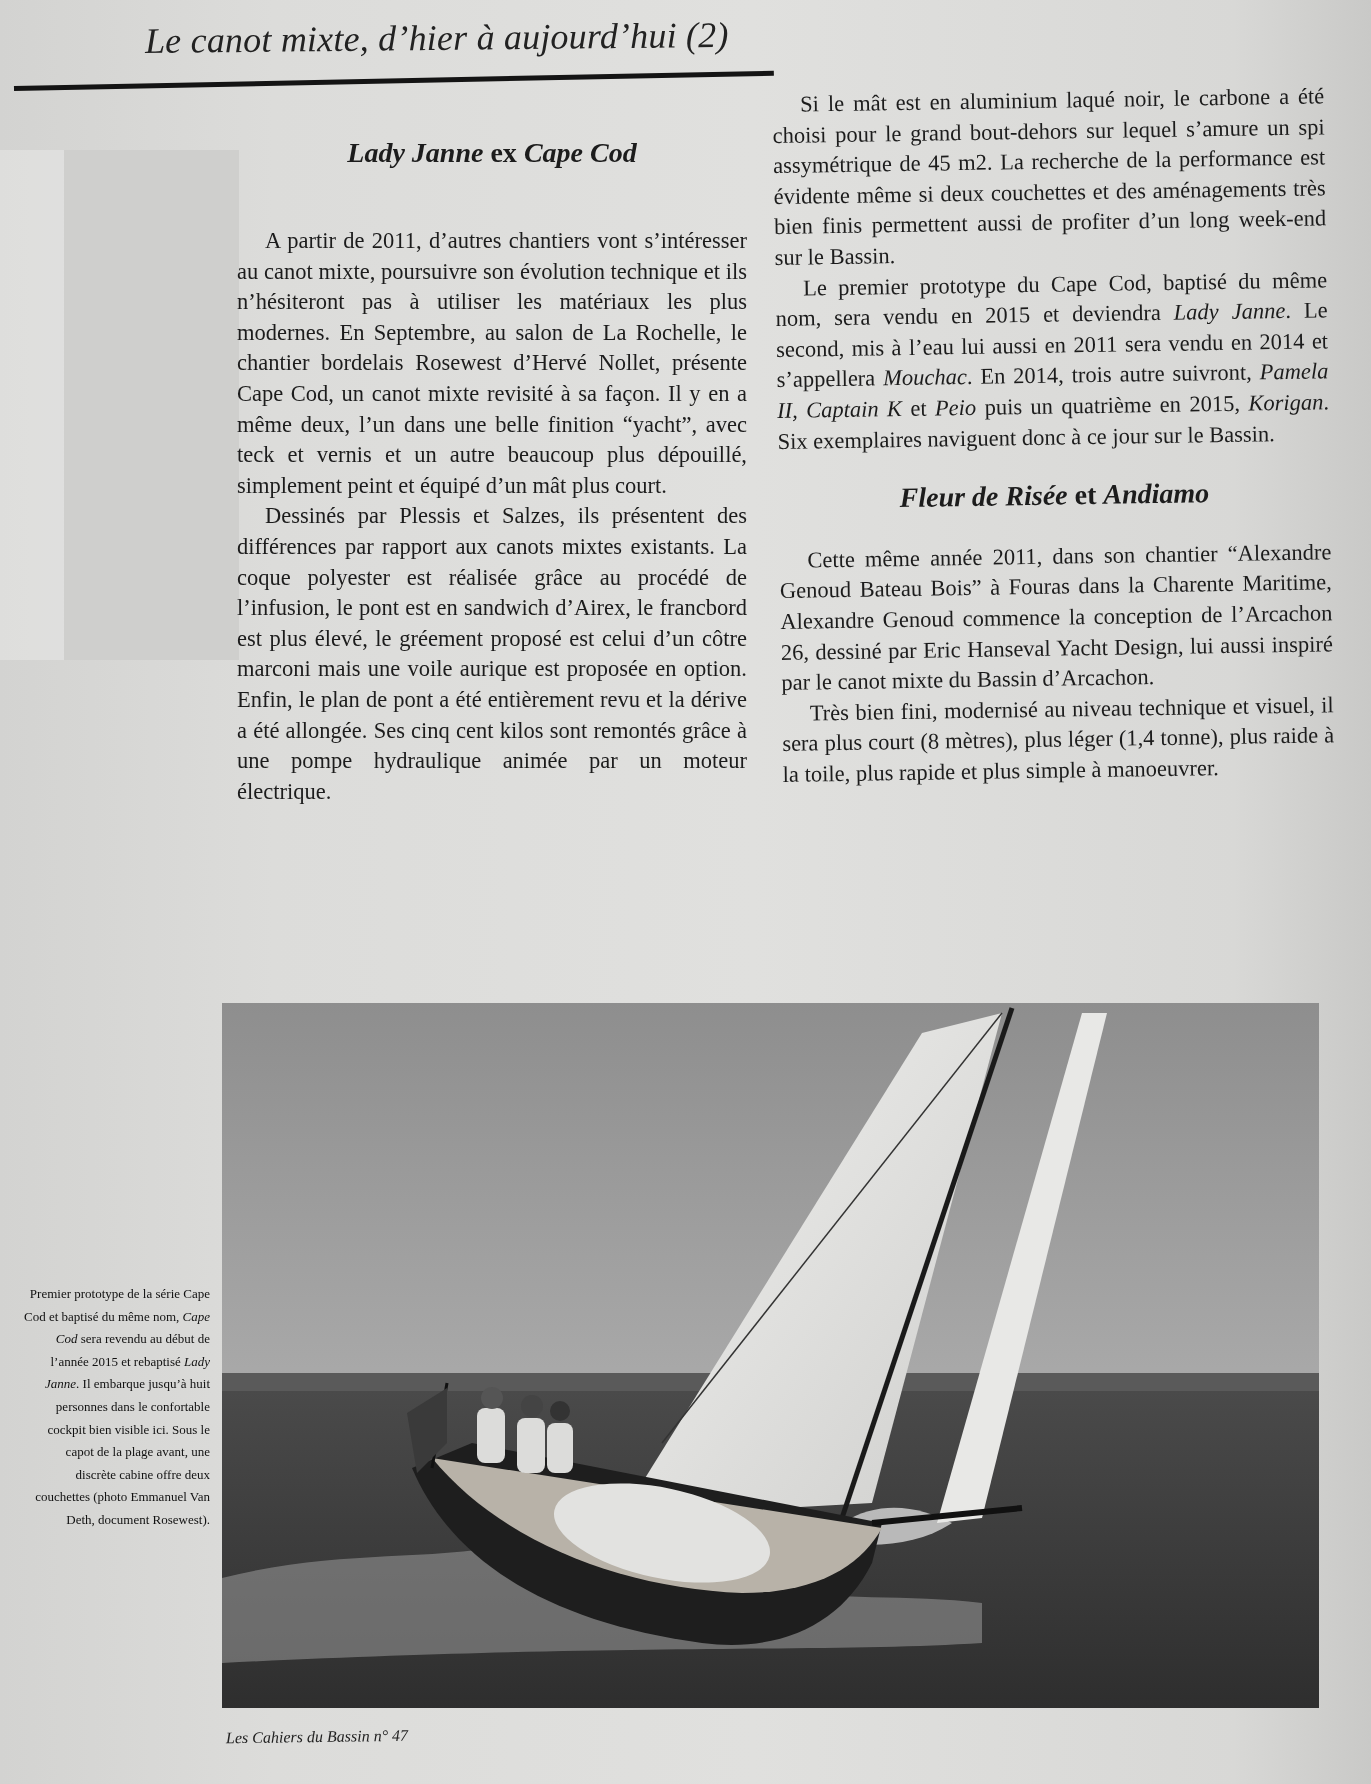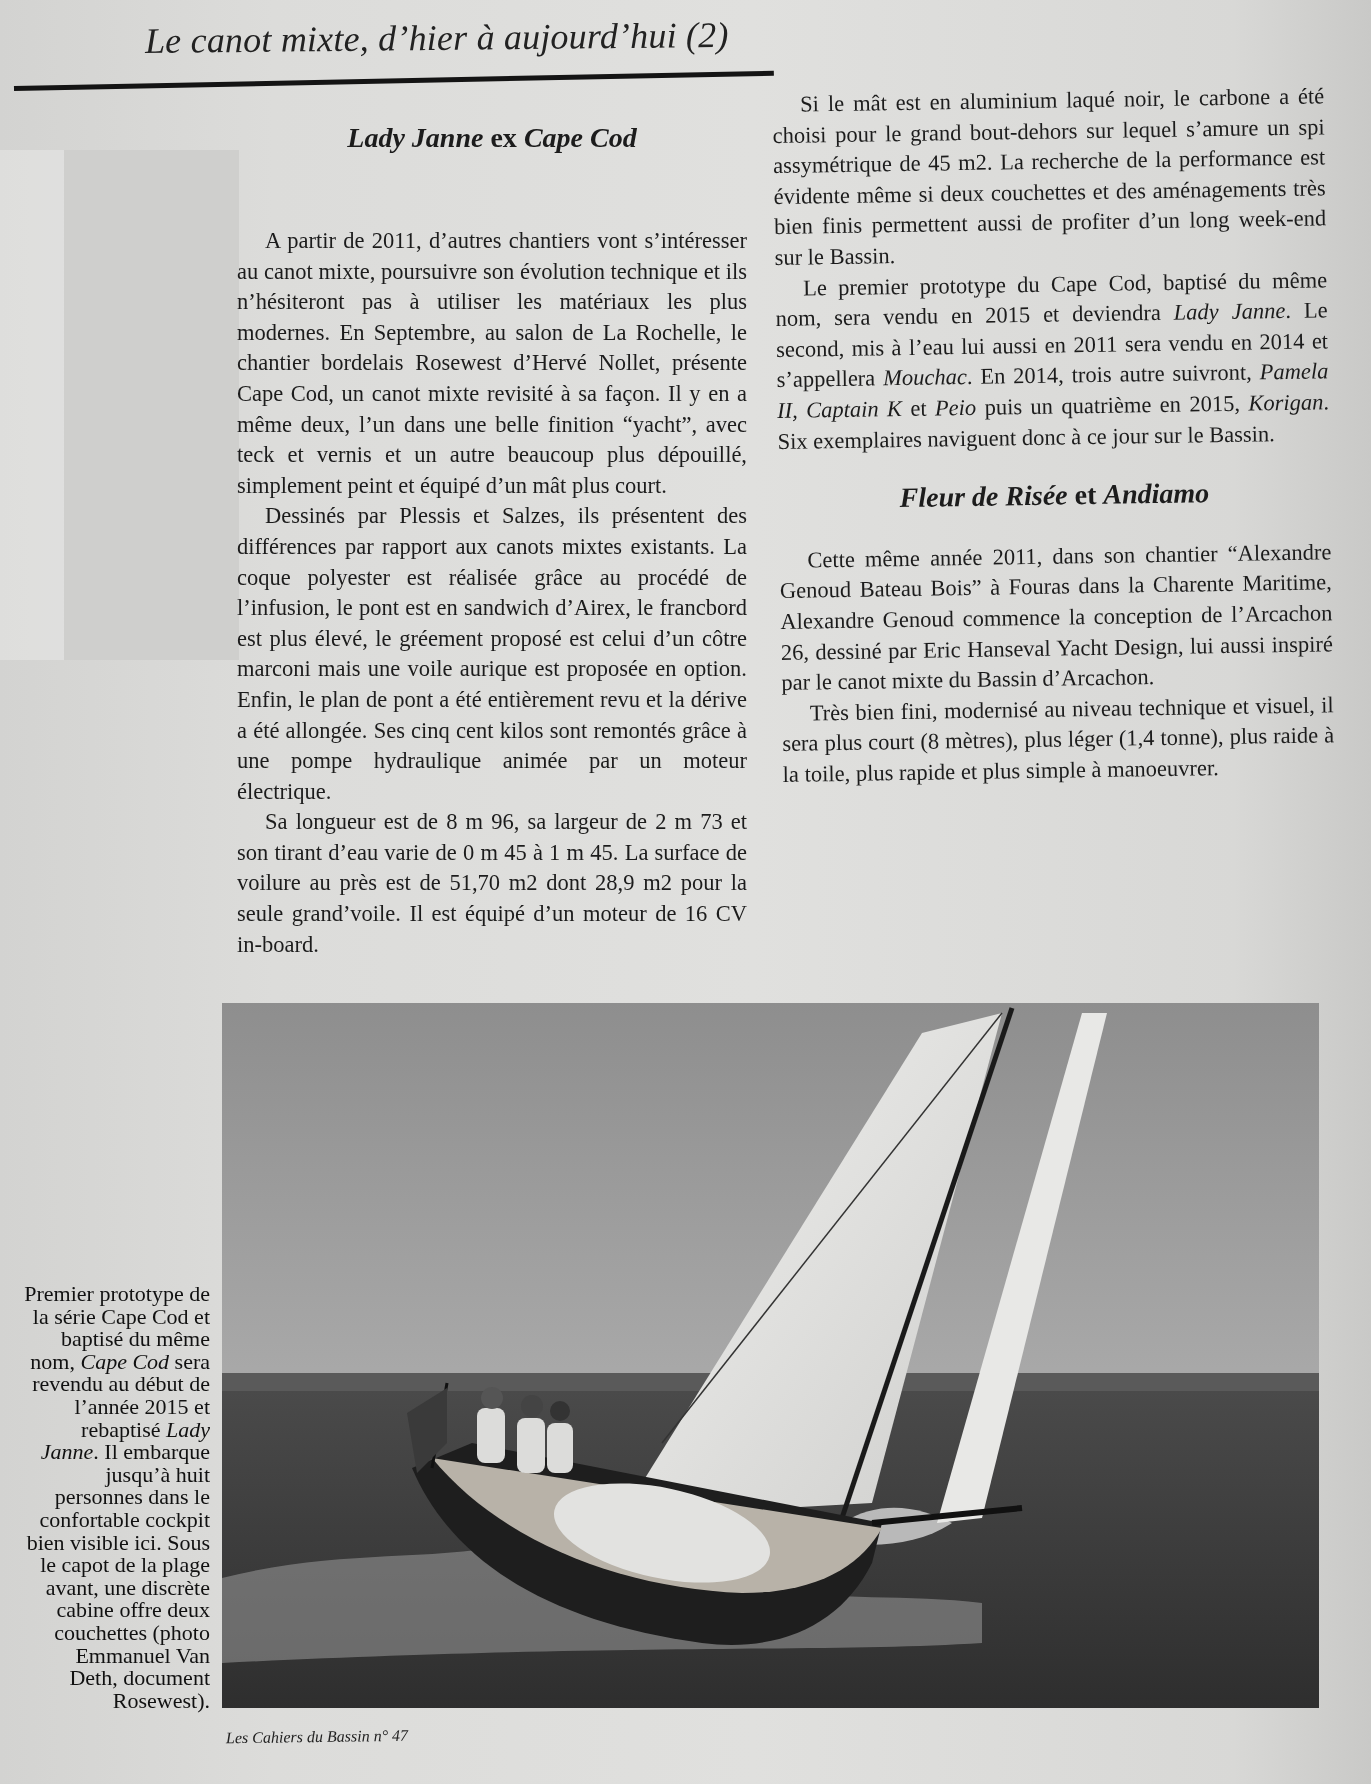--- a/index.html
+++ b/index.html
@@ -35,30 +35,30 @@
     text-align: justify; hyphens: manual;
   }
   .col-left { left: 237px; top: 195px; width: 510px; margin-top: 31px; }
   .col-right { left: 772px; top: 90px; width: 552px; transform: rotate(-0.9deg); transform-origin: left top; }
   .col p { margin: 0; text-indent: 28px; }
   .col p + p { margin-top: 0; }
   .section-heading {
     font-weight: bold; font-size: 28px; text-align: center; margin: 0;
   }
   .section-heading i { font-style: italic; }
-  .h-left { position: absolute; left: 237px; top: 122px; width: 510px; }
+  .h-left { position: absolute; left: 237px; top: 137px; width: 510px; }
   .h-right { margin: 28px 0 30px 0; }
   .photo {
     position: absolute; left: 222px; top: 1003px; width: 1097px; height: 705px;
     overflow: hidden; background: #6d6d6d;
   }
   .photo svg { width: 100%; height: 100%; display: block; }
   .caption {
     position: absolute; left: 22px; top: 1283px; width: 188px;
-    font-size: 22px; line-height: 22.6px; text-align: right; color: #111;
+    font-size: 13px; line-height: 22.6px; text-align: right; color: #111;
   }
   .caption i { font-style: italic; }
   .footer-journal {
     position: absolute; left: 226px; top: 1728px; font-style: italic; font-size: 16px;
     color: #222; transform: rotate(-0.8deg);
   }
   .page-number {
     position: absolute; left: 738px; top: 1834px; font-weight: bold; font-size: 21px; color: #111;
   }
 </style>
@@ -73,21 +73,20 @@
   <div class="running-title">Le canot mixte, d’hier à aujourd’hui (2)</div>
   <div class="title-rule"></div>
 
   <h2 class="section-heading h-left">
     <i>Lady Janne</i><span> ex </span><i>Cape Cod</i>
   </h2>
 
   <div class="col col-left">
     <p>A partir de 2011, d’autres chantiers vont s’inté­resser au canot mixte, poursuivre son évolution tech­nique et ils n’hésiteront pas à utiliser les matériaux les plus modernes. En Septembre, au salon de La Ro­chelle, le chantier bordelais Rosewest d’Hervé Nol­let, présente Cape Cod, un canot mixte revisité à sa façon. Il y en a même deux, l’un dans une belle fini­tion “yacht”, avec teck et vernis et un autre beaucoup plus dépouillé, simplement peint et équipé d’un mât plus court.</p>
     <p>Dessinés par Plessis et Salzes, ils présentent des différences par rapport aux canots mixtes existants. La coque polyester est réalisée grâce au procédé de l’infusion, le pont est en sandwich d’Airex, le franc­bord est plus élevé, le gréement proposé est celui d’un côtre marconi mais une voile aurique est pro­posée en option. Enfin, le plan de pont a été entière­ment revu et la dérive a été allongée. Ses cinq cent kilos sont remontés grâce à une pompe hydraulique animée par un moteur électrique.</p>
-    <p>Sa longueur est de 8 m 96, sa largeur de 2 m 73 et son tirant d’eau varie de 0 m 45 à 1 m 45. La sur­face de voilure au près est de 51,70 m2 dont 28,9 m2 pour la seule grand’voile. Il est équipé d’un moteur de 16 CV in-board.</p>
   </div>
 
   <div class="col col-right">
     <p>Si le mât est en aluminium laqué noir, le carbone a été choisi pour le grand bout-dehors sur lequel s’amure un spi assymétrique de 45 m2. La recherche de la performance est évidente même si deux cou­chettes et des aménagements très bien finis permet­tent aussi de profiter d’un long week-end sur le Bassin.</p>
     <p><span>Le premier prototype du Cape Cod, baptisé du même nom, sera vendu en 2015 et deviendra </span><i>Lady Janne</i><span>. Le second, mis à l’eau lui aussi en 2011 sera vendu en 2014 et s’appellera </span><i>Mouchac</i><span>. En 2014, trois autre suivront, </span><i>Pamela II, Captain K</i><span> et </span><i>Peio</i><span> puis un quatrième en 2015, </span><i>Korigan</i><span>. Six exem­plaires naviguent donc à ce jour sur le Bassin.</span></p>
 
     <h2 class="section-heading h-right">
       <i>Fleur de Risée</i><span> et </span><i>Andiamo</i>
     </h2>
 

